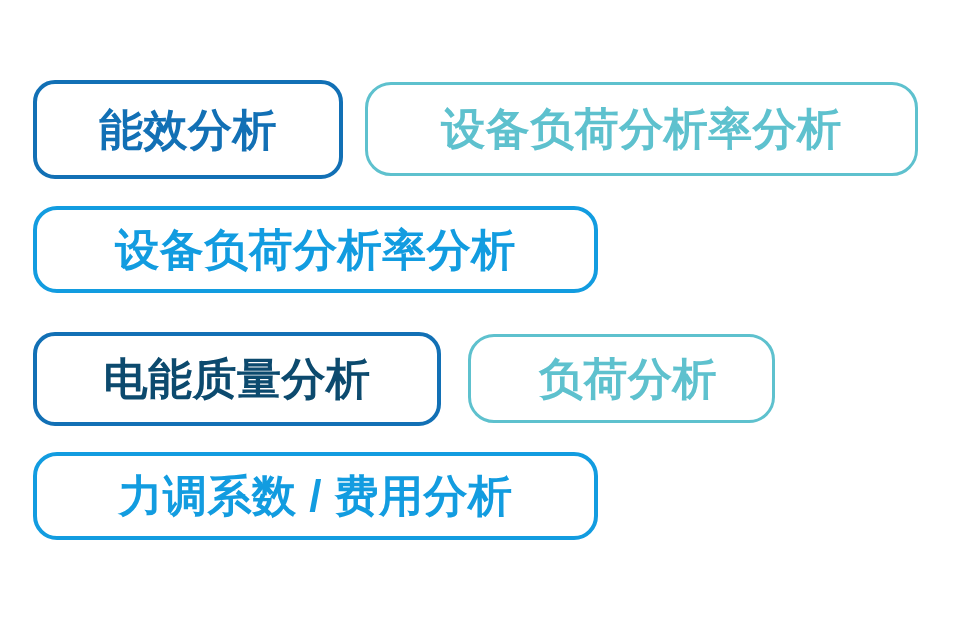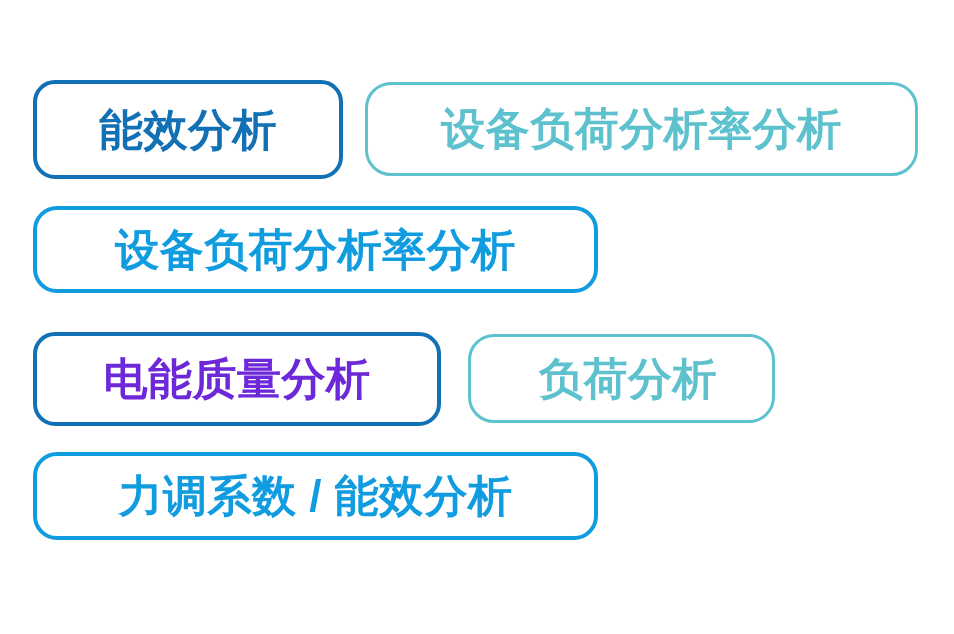--- a/index.html
+++ b/index.html
@@ -91,25 +91,25 @@
   </div>
 
   <div class="chip variant-teal" id="chip-device-load-rate" style="border-color: rgb(94, 193, 206); color: rgb(94, 193, 206);">
     <span class="chip-label">设备负荷分析率分析</span>
   </div>
 
   <div class="chip variant-azure" id="chip-transformer-economy" style="border-color: rgb(18, 156, 224); color: rgb(18, 156, 224);">
     <span class="chip-label">设备负荷分析率分析</span>
   </div>
 
-  <div class="chip variant-primary" id="chip-power-quality" style="border-color: rgb(18, 112, 181); color: #6d28d9;">
+  <div class="chip variant-primary" id="chip-power-quality" style="border-color: rgb(18, 112, 181); color: #0c4a6e;">
     <span class="chip-label">电能质量分析</span>
   </div>
 
   <div class="chip variant-teal" id="chip-load-analysis" style="border-color: rgb(94, 193, 206); color: rgb(94, 193, 206); padding-left: 13px;">
     <span class="chip-label">负荷分析</span>
   </div>
 
   <div class="chip variant-azure" id="chip-power-factor-fee" style="border-color: rgb(18, 156, 224); color: rgb(18, 156, 224);">
-    <span class="chip-label">力调系数 / 能效分析</span>
+    <span class="chip-label">力调系数 / 费用分析</span>
   </div>
 
 </div>
 
 </body></html>

